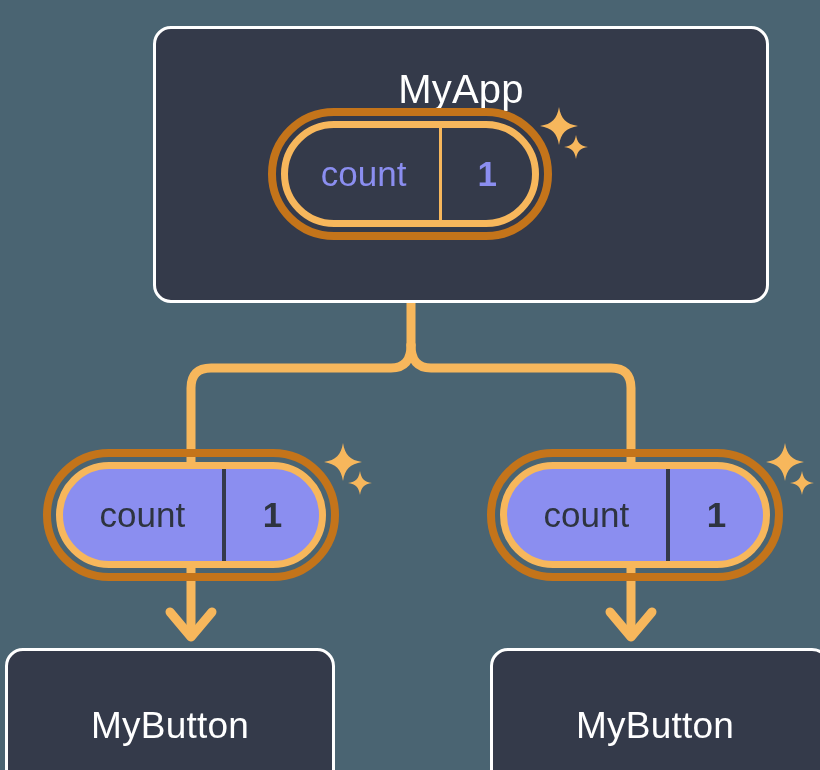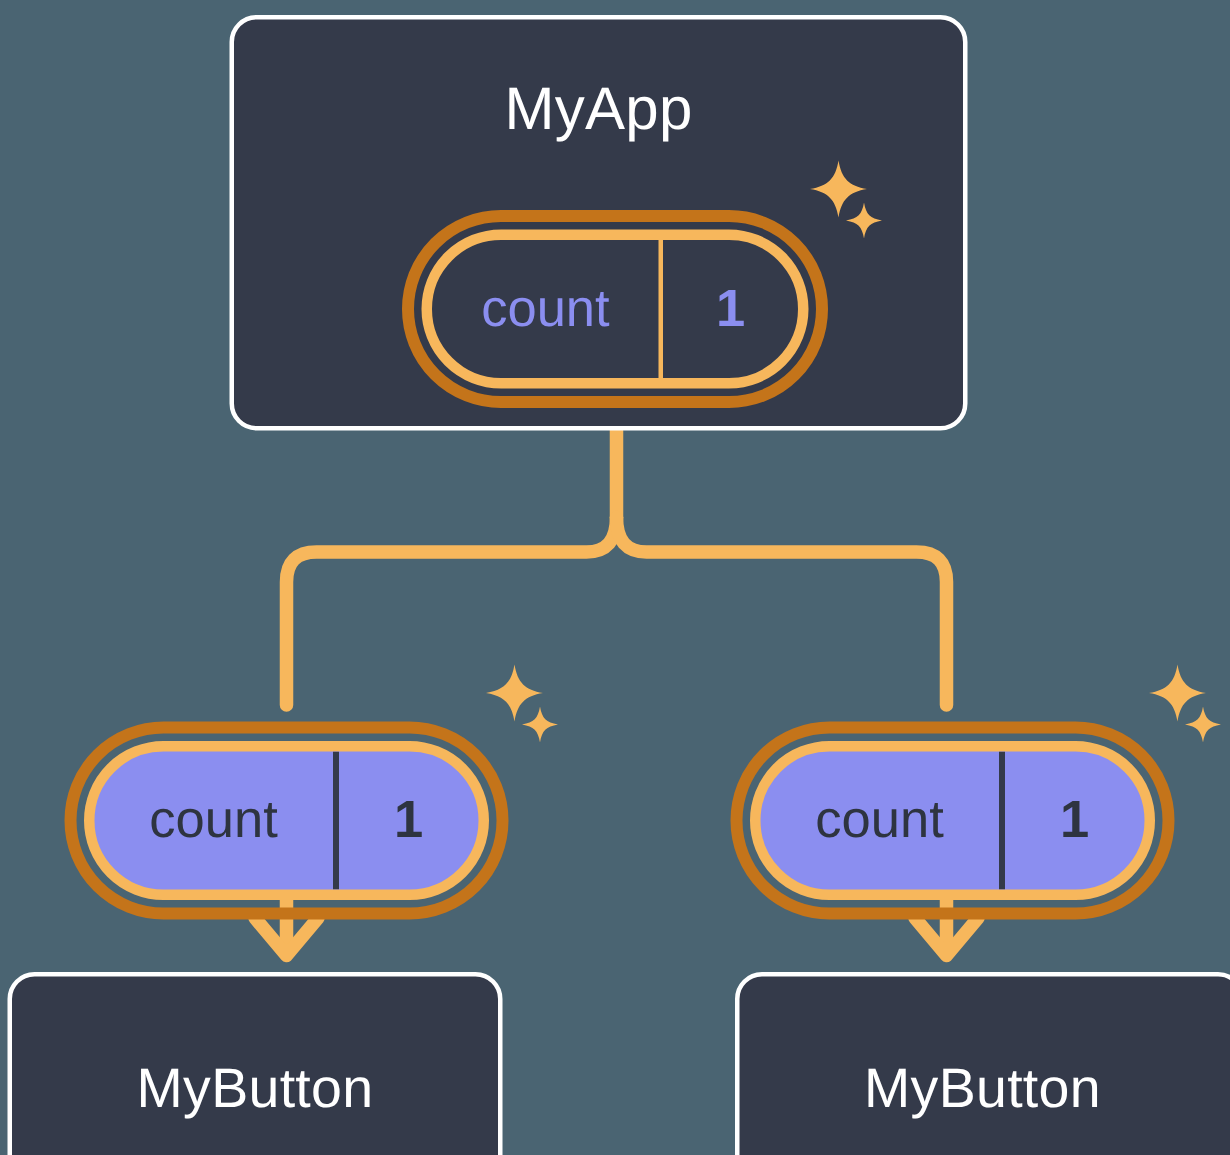--- a/index.html
+++ b/index.html
@@ -30,22 +30,22 @@
   .card {
     position: absolute;
     background: #343a4a;
     border: 3px solid #ffffff;
     border-radius: 18px;
     box-sizing: border-box;
   }
 
   #app-card {
     left: 153px;
-    top: 10px;
-    width: 492px;
+    top: 26px;
+    width: 616px;
     height: 277px;
   }
 
   .app-title {
     position: absolute;
     left: 0;
     right: 0;
     top: 38px;
     text-align: center;
     color: #ffffff;
@@ -70,21 +70,20 @@
     color: #ffffff;
     font-size: 37px;
     font-weight: 400;
     letter-spacing: 0.2px;
   }
   #button-card-right .button-label { right: 10px; }
 
   
   .pill-wrap {
     position: absolute;
-    margin-top: 32px;
   }
 
   
   .pill {
     position: relative;
     box-sizing: border-box;
     border-radius: 999px;
     border: 8px solid #c4741a;
     padding: 5px;
     background: transparent;

